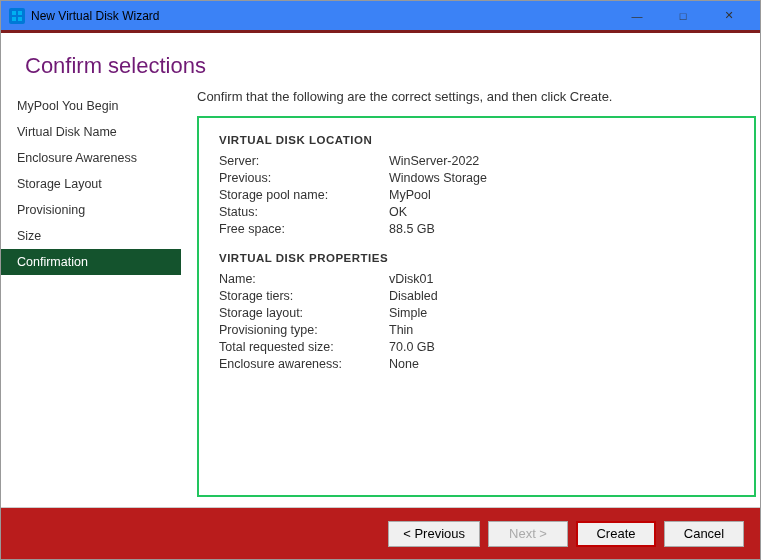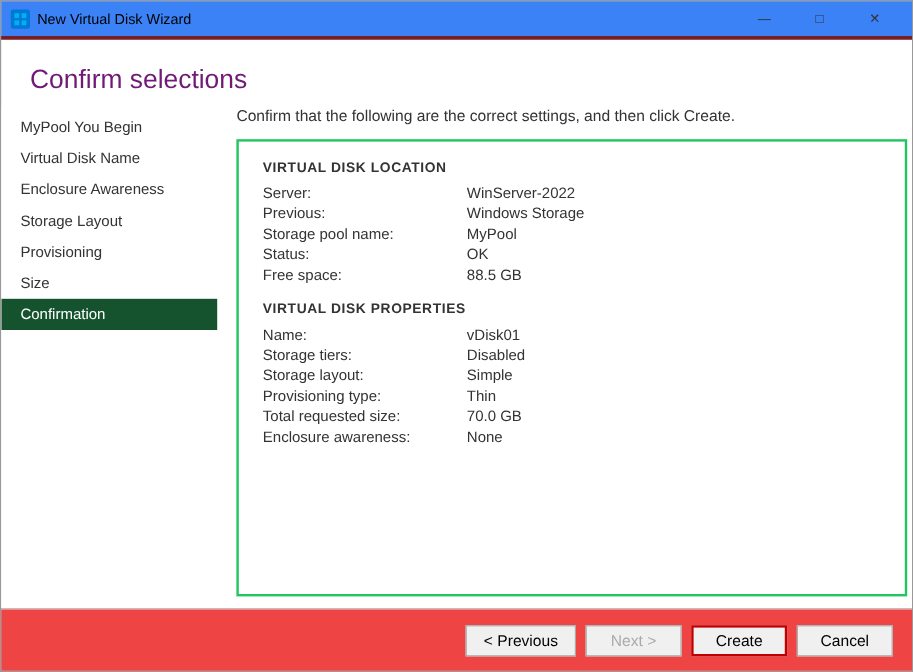--- a/index.html
+++ b/index.html
@@ -157,21 +157,21 @@
     }
     .footer {
       height: 52px;
       border-top: 1px solid #ccc;
       display: flex;
       align-items: center;
       justify-content: flex-end;
       padding: 0 16px;
       gap: 8px;
       flex-shrink: 0;
-      background: #ef4444;
+      background: #b91c1c;
     }
     .footer-btn {
       height: 26px;
       padding: 0 14px;
       font-size: 13px;
       border: 1px solid #aaa;
       background: #f0f0f0;
       cursor: pointer;
       color: #000;
       min-width: 80px;

